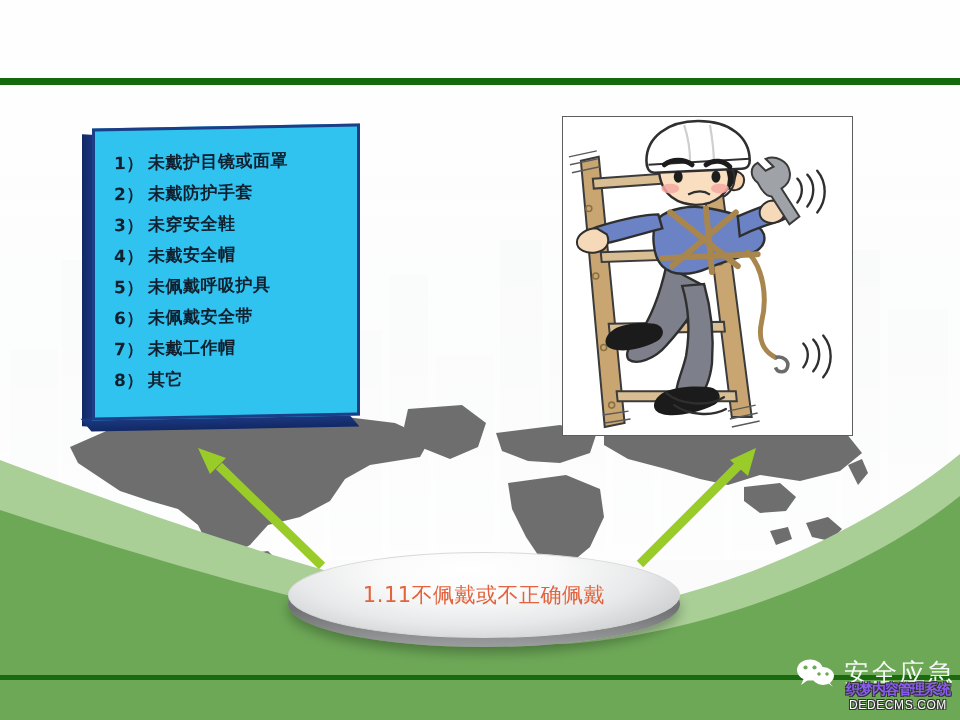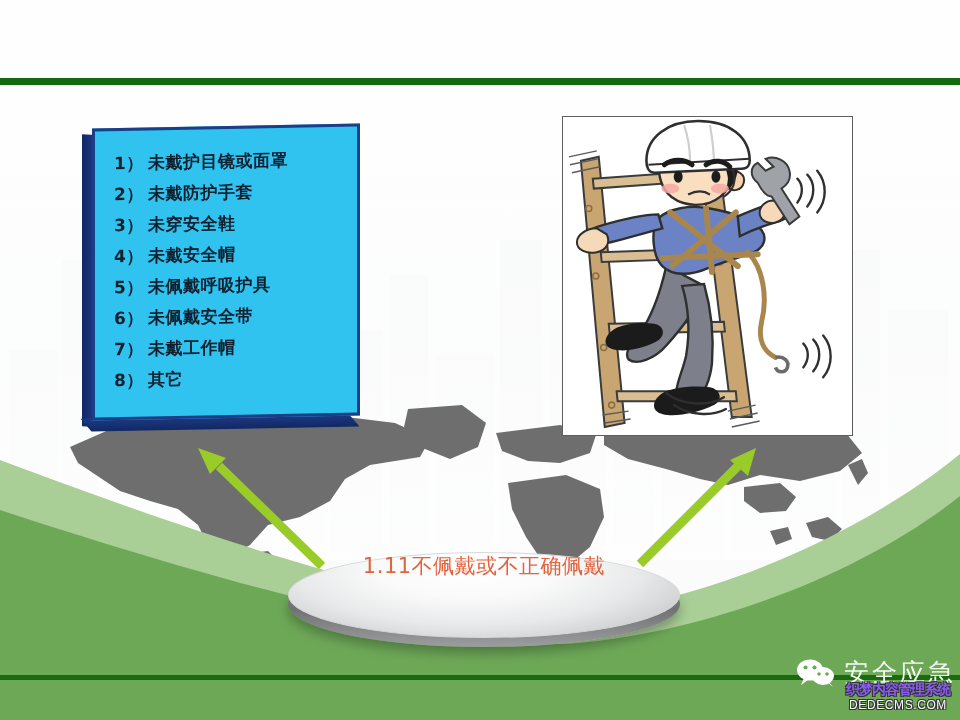--- a/index.html
+++ b/index.html
@@ -53,21 +53,21 @@
 
   
   .disc{position:absolute;left:288px;top:552px;width:392px;height:92px;z-index:9;}
   .disc .edge{position:absolute;left:0;top:9px;width:392px;height:86px;border-radius:50%;
      background:linear-gradient(180deg,#8d8f90 0%,#6f7173 55%,#9b9d9e 100%);
      box-shadow:0 6px 12px rgba(0,0,0,.28);}
   .disc .top{position:absolute;left:0;top:0;width:392px;height:86px;border-radius:50%;
      background:radial-gradient(ellipse at 46% 20%,#ffffff 0%,#fafafa 30%,#e8e9ea 58%,#cfd1d2 80%,#bfc1c2 100%);
      border:1px solid #d8d9da;box-sizing:border-box;}
   .disc-text{position:absolute;left:0;top:0;width:392px;height:86px;
-     display:flex;flex-direction:column;align-items:center;justify-content:flex-start;gap:6px;}
+     display:flex;flex-direction:column;align-items:center;justify-content:center;gap:6px;}
   .disc-text div{font-size:21px;color:#E2633E;white-space:nowrap;
      font-family:"DejaVu Sans","Liberation Sans",sans-serif;letter-spacing:.5px;}
 
   
   .arrows{position:absolute;left:0;top:0;width:960px;height:720px;z-index:7;pointer-events:none;}
 
   
   .wechat{position:absolute;left:796px;top:656px;z-index:12;display:flex;align-items:center;gap:6px;}
   .wechat .wx-label{font-size:25px;color:#ffffff;font-family:"DejaVu Sans","Liberation Sans",sans-serif;
      letter-spacing:3px;opacity:.95;}

